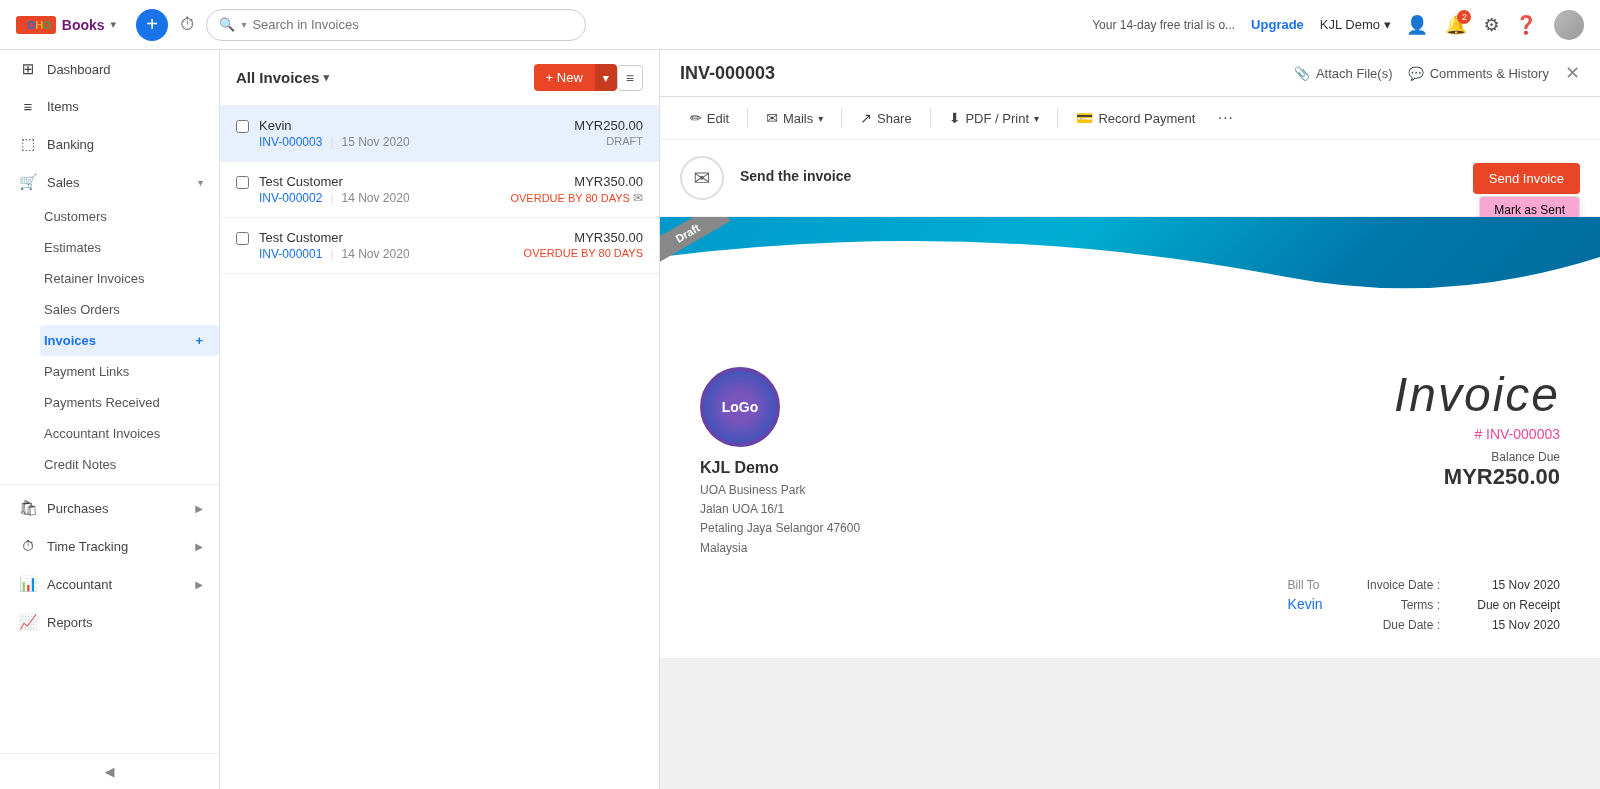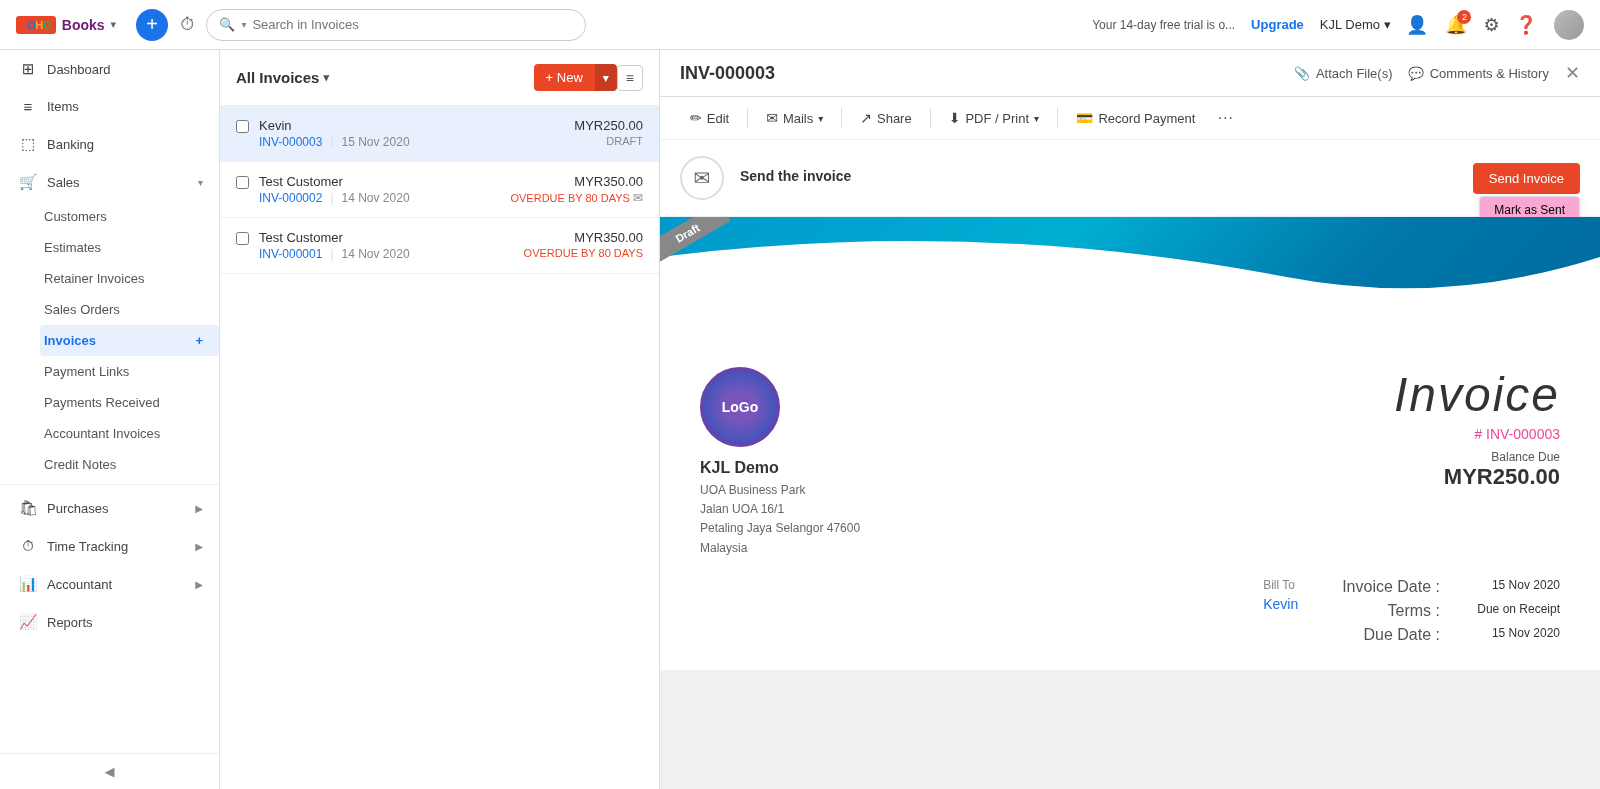--- a/index.html
+++ b/index.html
@@ -476,21 +476,21 @@
 
     .invoice-dates {
       text-align: right;
     }
     .date-row {
       display: flex;
       gap: 20px;
       justify-content: flex-end;
       margin-bottom: 6px;
     }
-    .date-label { font-size: 16px; color: #555; padding-left: 44px; }
+    .date-label { font-size: 12px; color: #555; padding-left: 44px; }
     .date-value { font-size: 12px; color: #333; font-weight: 500; min-width: 100px; text-align: right; }
   </style>
 </head>
 <body>
 
 <div class="topnav">
   <div class="logo-area">
     <div class="logo-box">
       <span style="color:#e84627">Z</span><span style="color:#1a73e8">O</span><span style="color:#f5a623">H</span><span style="color:#34a853">O</span>
     </div>

